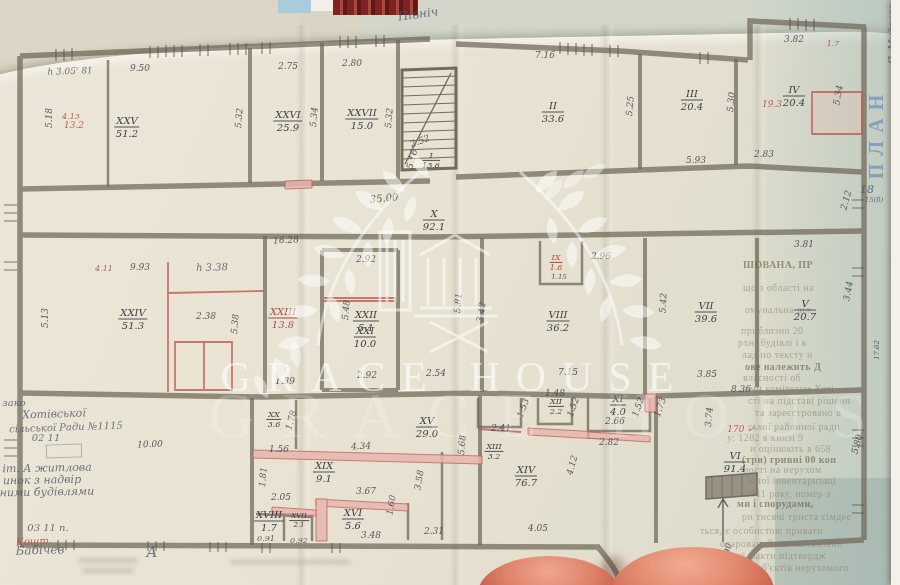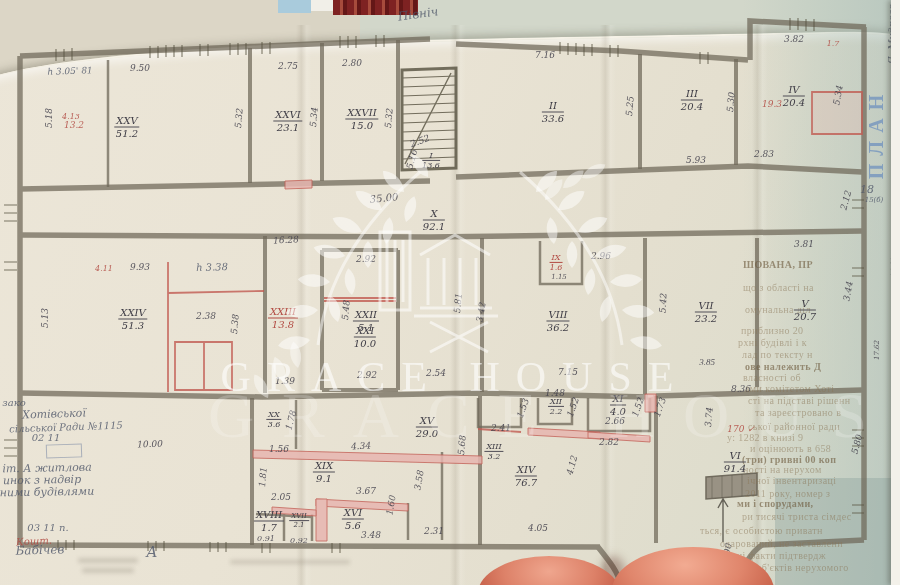--- a/index.html
+++ b/index.html
@@ -206,21 +206,21 @@
       <span class="ann dim" style="left: 458px; top: 303px; transform: translate(-50%, -50%) rotate(-85deg);">5.81</span>
       <span class="ann dim" style="left: 481px; top: 312px; transform: translate(-50%, -50%) rotate(-80deg);">3.42</span>
       <span class="ann dim" style="left: 663px; top: 303px; transform: translate(-50%, -50%) rotate(-87deg);">5.42</span>
       <span class="ann dim" style="left: 848px; top: 291px; transform: translate(-50%, -50%) rotate(-80deg);">3.44</span>
       <span class="ann dim" style="left: 206px; top: 316px; transform: translate(-50%, -50%) rotate(0deg);">2.38</span>
       <span class="ann dim" style="left: 235px; top: 324px; transform: translate(-50%, -50%) rotate(-85deg);">5.38</span>
       <span class="ann dim" style="left: 285px; top: 381px; transform: translate(-50%, -50%) rotate(0deg);">1.39</span>
       <span class="ann dim" style="left: 367px; top: 375px; transform: translate(-50%, -50%) rotate(0deg);">2.92</span>
       <span class="ann dim" style="left: 436px; top: 373px; transform: translate(-50%, -50%) rotate(0deg);">2.54</span>
       <span class="ann dim" style="left: 559px; top: 277px; font-size: 7px; transform: translate(-50%, -50%) rotate(0deg);">1.15</span>
-      <span class="ann dim" style="left: 707px; top: 362px; transform: translate(-50%, -50%) rotate(0deg); font-family: Liberation Serif, serif;">3.85</span>
+      <span class="ann dim" style="left: 707px; top: 374px; transform: translate(-50%, -50%) rotate(0deg);">3.85</span>
       <span class="ann dim" style="left: 568px; top: 372px; transform: translate(-50%, -50%) rotate(0deg);">7.15</span>
       <span class="ann dim" style="left: 741px; top: 389px; transform: translate(-50%, -50%) rotate(0deg);">8.36</span>
       <span class="ann dim" style="left: 150px; top: 444px; transform: translate(-50%, -50%) rotate(-2deg);">10.00</span>
       <span class="ann dim" style="left: 291px; top: 420px; transform: translate(-50%, -50%) rotate(-75deg);">1.78</span>
       <span class="ann dim" style="left: 279px; top: 449px; transform: translate(-50%, -50%) rotate(0deg);">1.56</span>
       <span class="ann dim" style="left: 361px; top: 446px; transform: translate(-50%, -50%) rotate(-3deg);">4.34</span>
       <span class="ann dim" style="left: 366px; top: 491px; transform: translate(-50%, -50%) rotate(0deg);">3.67</span>
       <span class="ann dim" style="left: 281px; top: 497px; transform: translate(-50%, -50%) rotate(0deg);">2.05</span>
       <span class="ann dim" style="left: 266px; top: 538px; font-size: 8px; transform: translate(-50%, -50%) rotate(0deg);">0.91</span>
       <span class="ann dim" style="left: 299px; top: 540px; font-size: 8px; transform: translate(-50%, -50%) rotate(0deg);">0.92</span>
@@ -289,21 +289,21 @@
       <span class="bgt" style="left: 700px; top: 525px;">ться, є особистою приватн</span>
       <span class="bgt" style="left: 720px; top: 538px;">одарований, не заставлени</span>
       <span class="bgt" style="left: 700px; top: 550px;">с. Вказані факти підтвердж</span>
       <span class="bgt" style="left: 737px; top: 562px;">ння об'єктів нерухомого</span>
       <div class="room-label" style="left: 127px; top: 127px;">
         <span class="n">XXV</span>
         <span class="a">51.2</span>
       </div>
       <div class="room-label" style="left: 288px; top: 121px;">
         <span class="n">XXVI</span>
-        <span class="a">23.1</span>
+        <span class="a">25.9</span>
       </div>
       <div class="room-label" style="left: 362px; top: 119px;">
         <span class="n">XXVII</span>
         <span class="a">15.0</span>
       </div>
       <div class="room-label" style="left: 431px; top: 161px; font-size: 8px;">
         <span class="n">I</span>
         <span class="a">13.6</span>
       </div>
       <div class="room-label" style="left: 553px; top: 112px;">
@@ -341,21 +341,21 @@
       <div class="room-label redroom" style="left: 556px; top: 263px; font-size: 8px;">
         <span class="n">IX</span>
         <span class="a">1.6</span>
       </div>
       <div class="room-label" style="left: 558px; top: 321px;">
         <span class="n">VIII</span>
         <span class="a">36.2</span>
       </div>
       <div class="room-label" style="left: 706px; top: 312px;">
         <span class="n">VII</span>
-        <span class="a">23.2</span>
+        <span class="a">39.6</span>
       </div>
       <div class="room-label" style="left: 805px; top: 310px;">
         <span class="n">V</span>
         <span class="a">20.7</span>
       </div>
       <div class="room-label" style="left: 274px; top: 420px; font-size: 8px;">
         <span class="n">XX</span>
         <span class="a">3.6</span>
       </div>
       <div class="room-label" style="left: 427px; top: 427px;">

